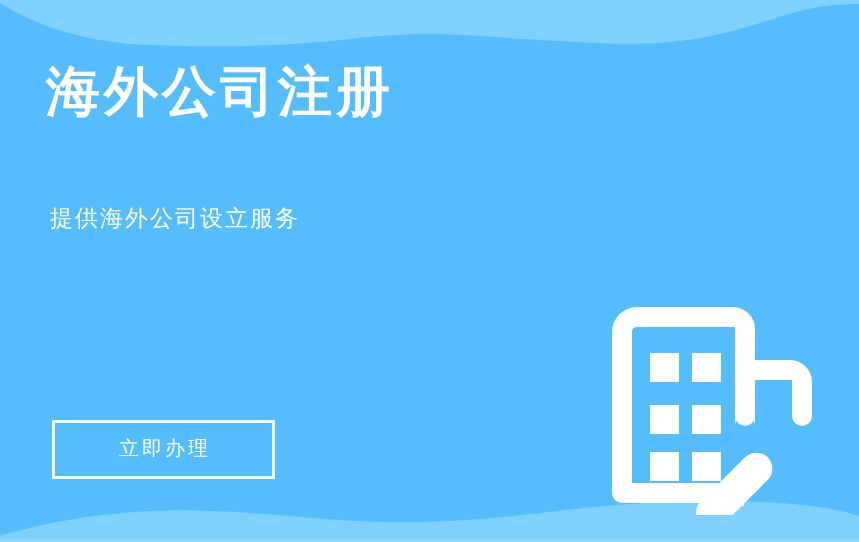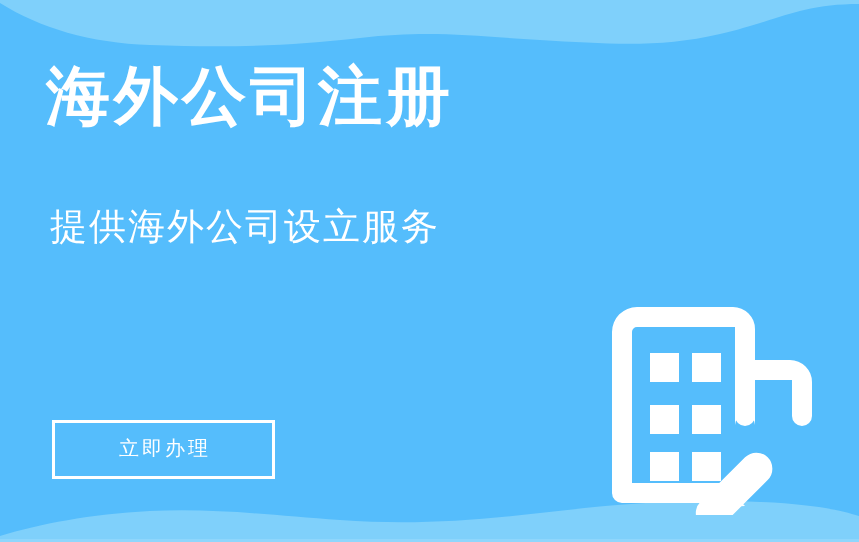--- a/index.html
+++ b/index.html
@@ -44,34 +44,34 @@
     width: 859px;
     height: 542px;
   }
 
   .headline {
     position: absolute;
     left: 46px;
     top: 62px;
     margin: 0;
     color: #ffffff;
-    font-size: 64px;
+    font-size: 54px;
     font-weight: bold;
     letter-spacing: 4px;
     line-height: 1.08;
     white-space: nowrap;
   }
 
   .subhead {
     position: absolute;
     left: 50px;
     top: 205px;
     margin: 0;
     color: #ffffff;
-    font-size: 37px;
+    font-size: 23px;
     font-weight: normal;
     letter-spacing: 2px;
     line-height: 1.2;
     white-space: nowrap;
   }
 
   .cta {
     position: absolute;
     left: 52px;
     top: 420px;

